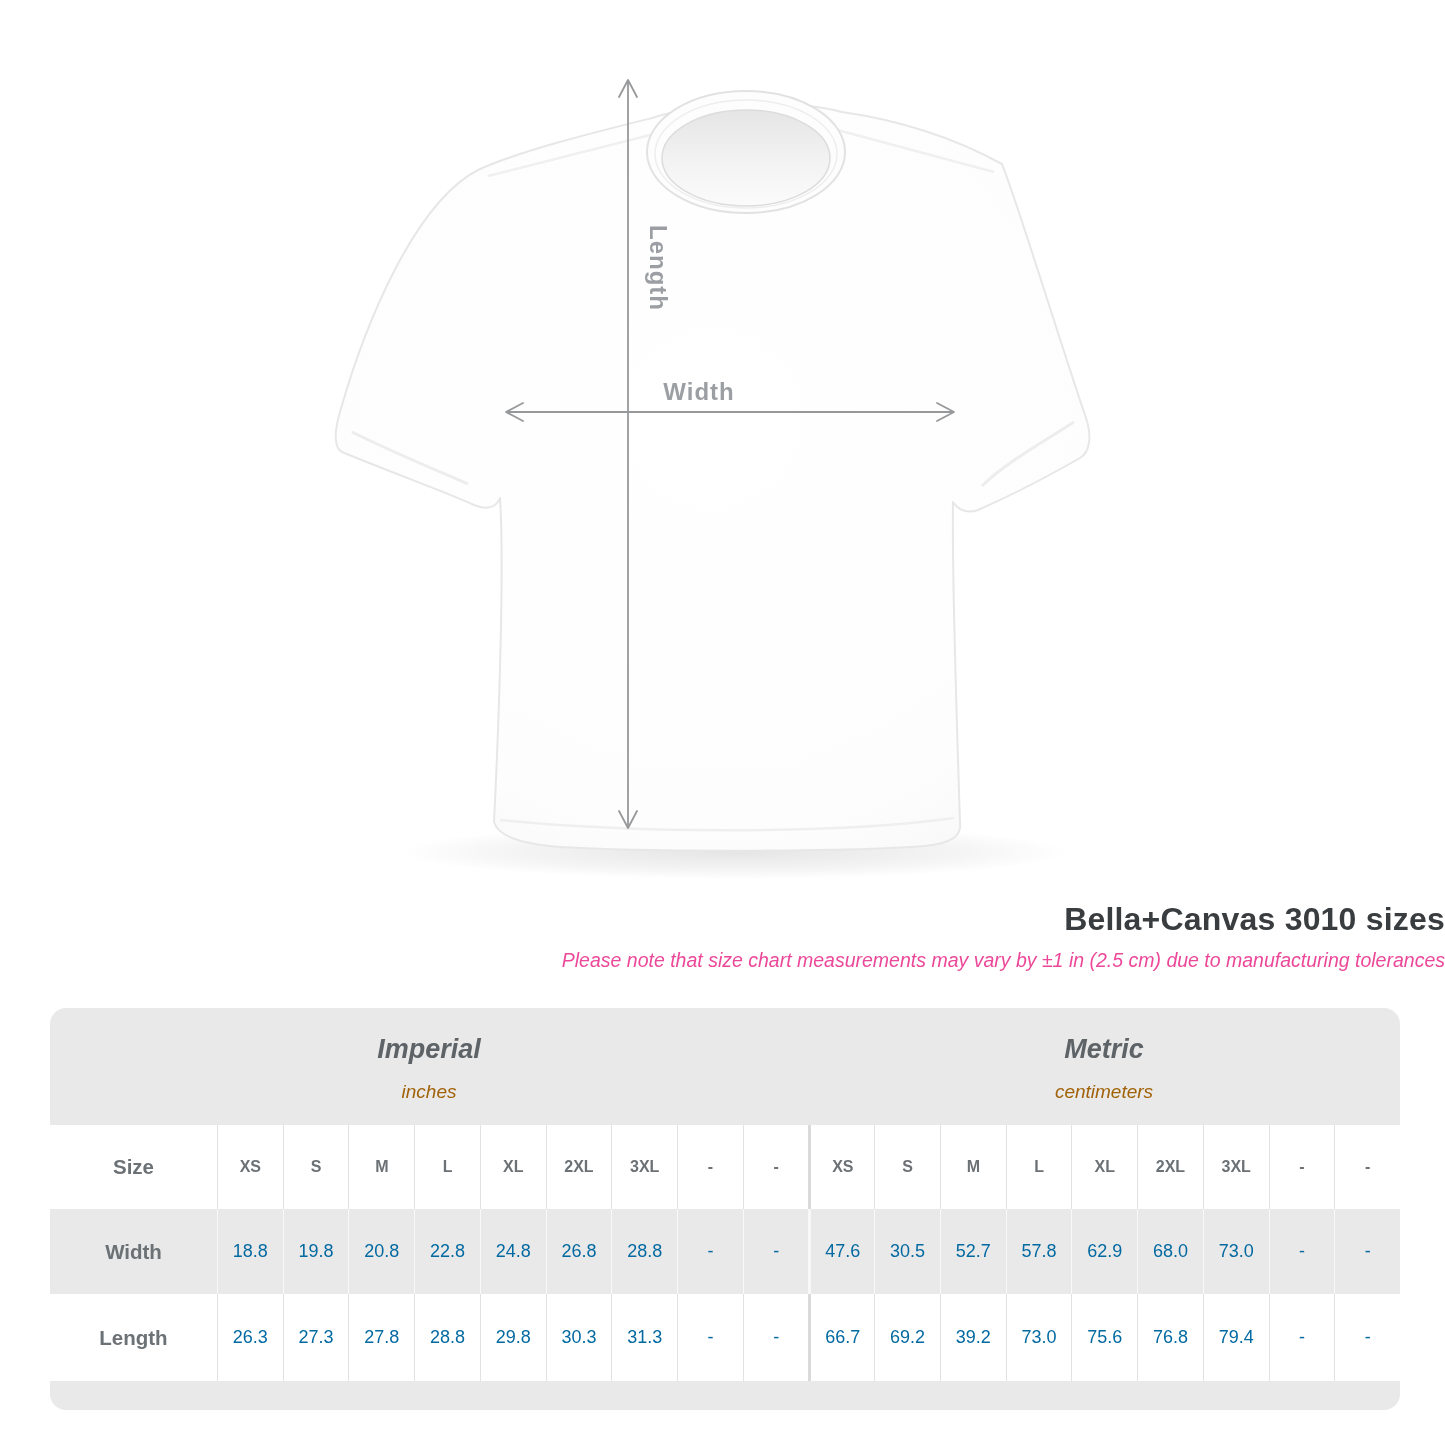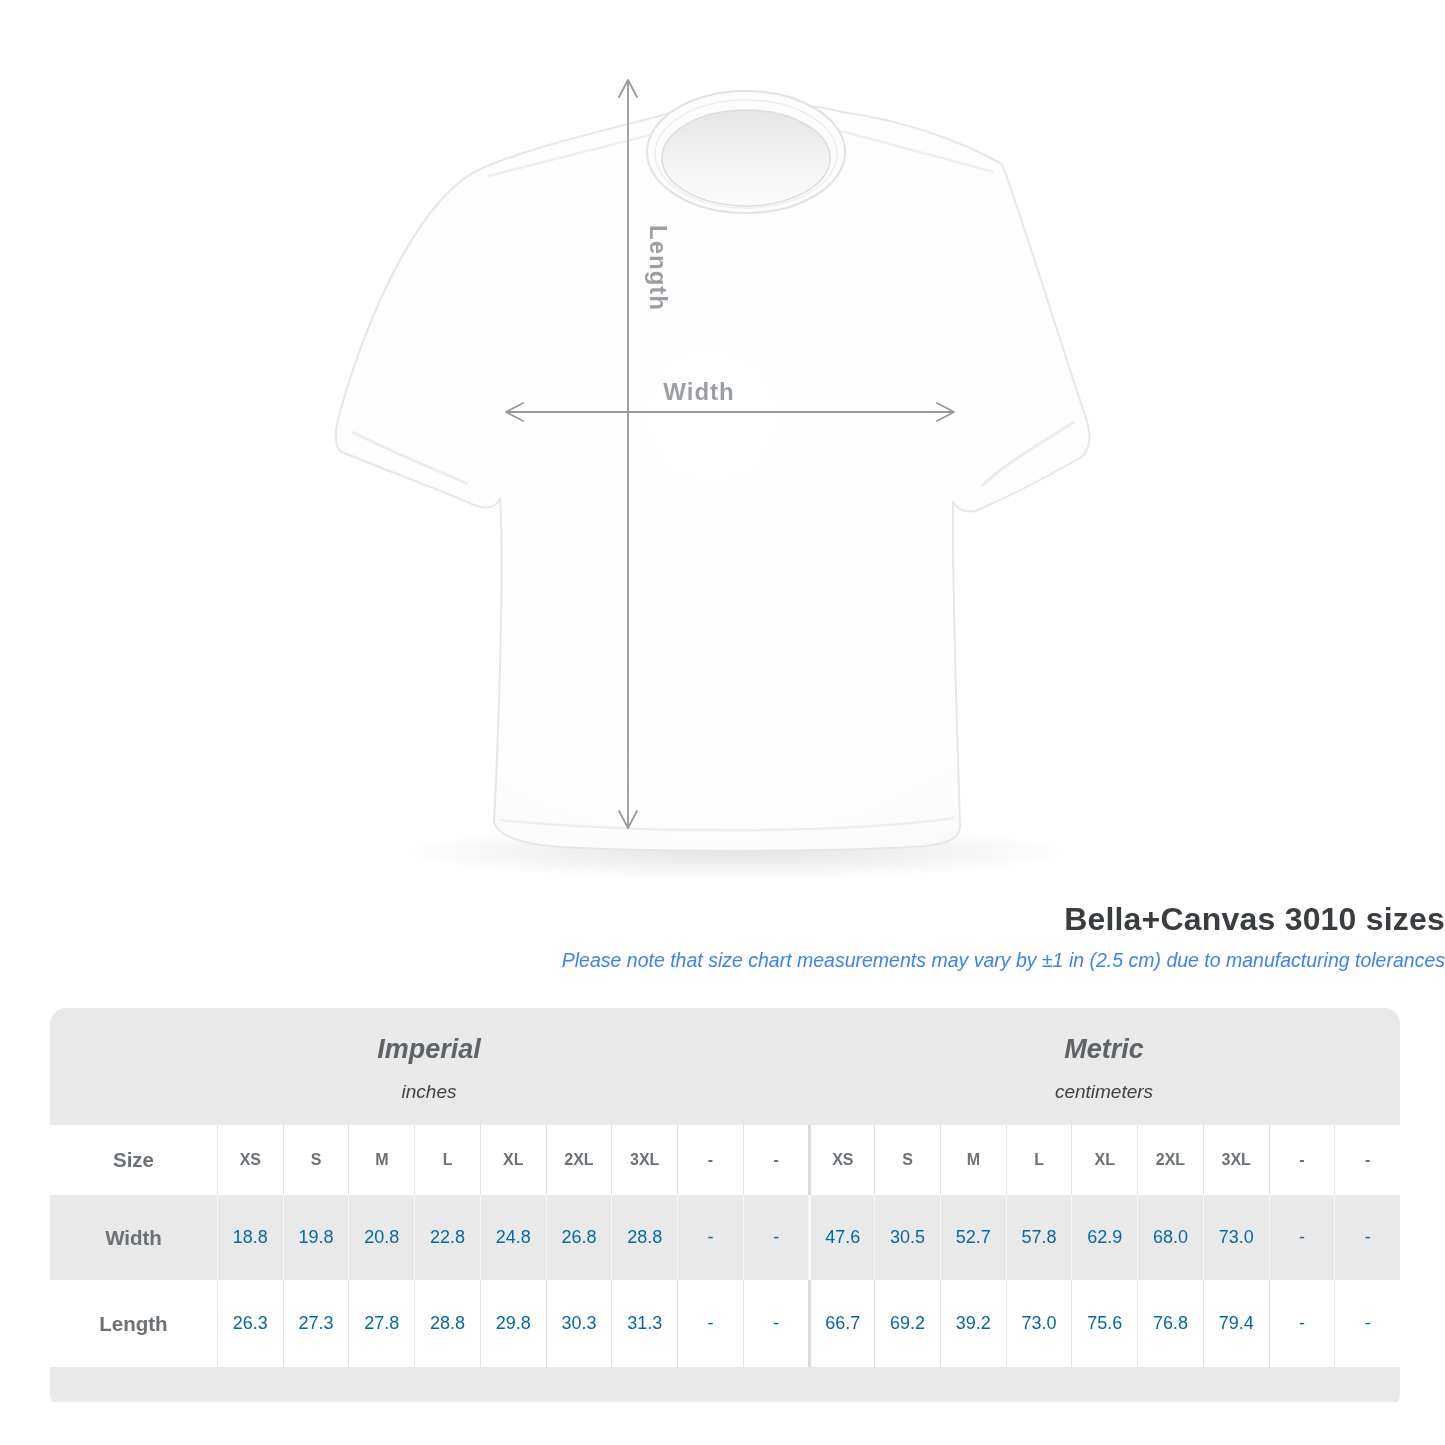--- a/index.html
+++ b/index.html
@@ -5,35 +5,35 @@
   html,body{margin:0;padding:0;background:#ffffff;}
   .stage{
     position:relative;width:1445px;height:1445px;background:#ffffff;
     font-family:"Liberation Sans",sans-serif;overflow:hidden;margin:0 auto;
   }
   .shirt-svg{position:absolute;top:0;left:0;display:block;}
 
   
   .heading{position:absolute;top:901px;left:0;width:100%;text-align:right;}
   .title{font-size:32px;font-weight:bold;color:#3a3d3f;letter-spacing:.2px;}
-  .note{margin-top:11px;font-size:19.5px;font-style:italic;color:#3b82f6;}
+  .note{margin-top:11px;font-size:19.5px;font-style:italic;color:#ec4899;}
 
   
   .size-table{
     position:absolute;left:50px;top:1008px;width:1350px;height:402px;
     border-radius:16px;overflow:hidden;background:#ffffff;
   }
   .band{height:117px;background:#e9e9e9;display:grid;grid-template-columns:758px 592px;text-align:right;}
   .unit-group{display:flex;flex-direction:column;align-items:center;justify-content:center;padding-top:4px;}
   .unit-name{font-size:27px;font-weight:bold;font-style:italic;color:#5d6367;}
-  .unit-sub{margin-top:16px;font-size:19px;font-style:italic;color:#404040;}
+  .unit-sub{margin-top:16px;font-size:19px;font-style:italic;color:#a16207;}
 
   .row{display:grid;grid-template-columns:167px repeat(18,1fr);background:#ffffff;}
   .row.gray{background:#e9e9e9;}
-  .sizes-row{height:70px;}
+  .sizes-row{height:84px;}
   .width-row{height:85px;}
   .length-row{height:87px;}
   .cells{display:contents;}
   .cell{
     display:flex;align-items:center;justify-content:center;
     border-left:1px solid #e2e2e2;font-size:18px;color:#0369a1;
   }
   .cell.label{border-left:none;font-weight:bold;font-size:20.5px;color:#6b7175;}
   .cell.head{font-weight:bold;font-size:16px;color:#6b7175;}
   .row.gray .cell{border-left-color:#f8f8f8;}

